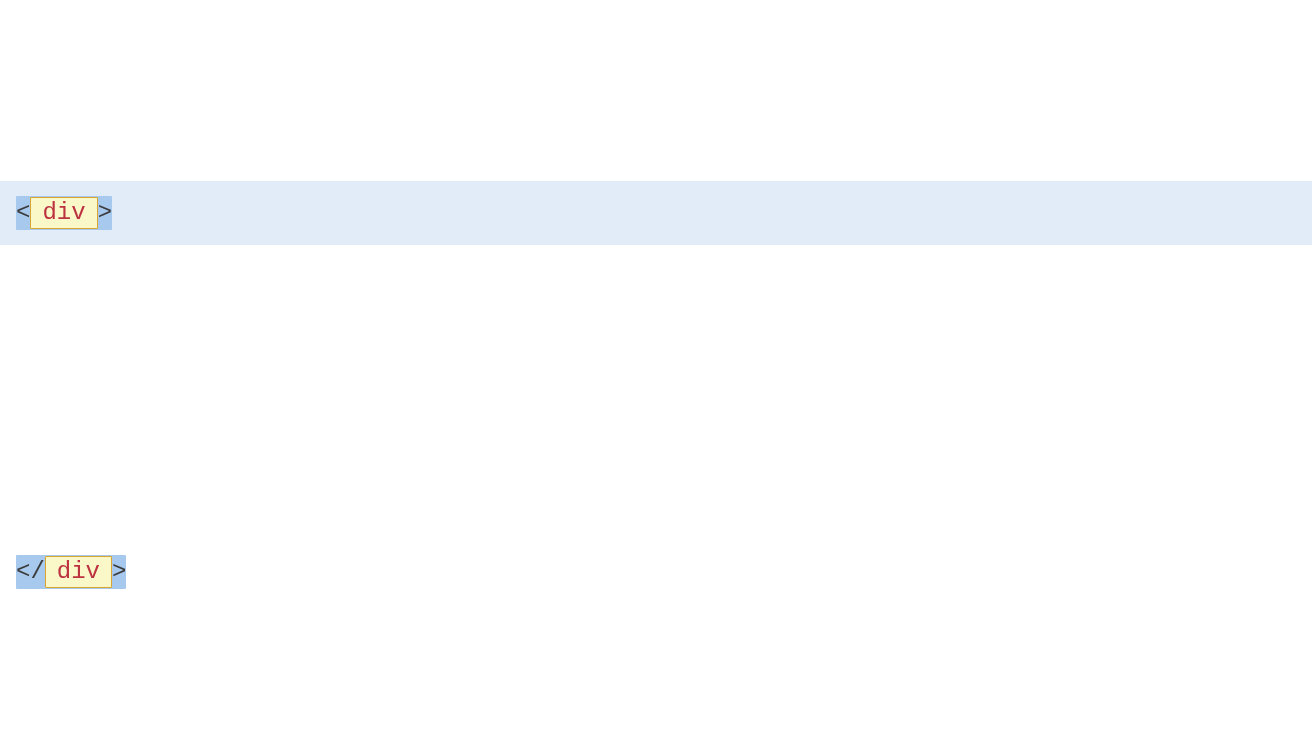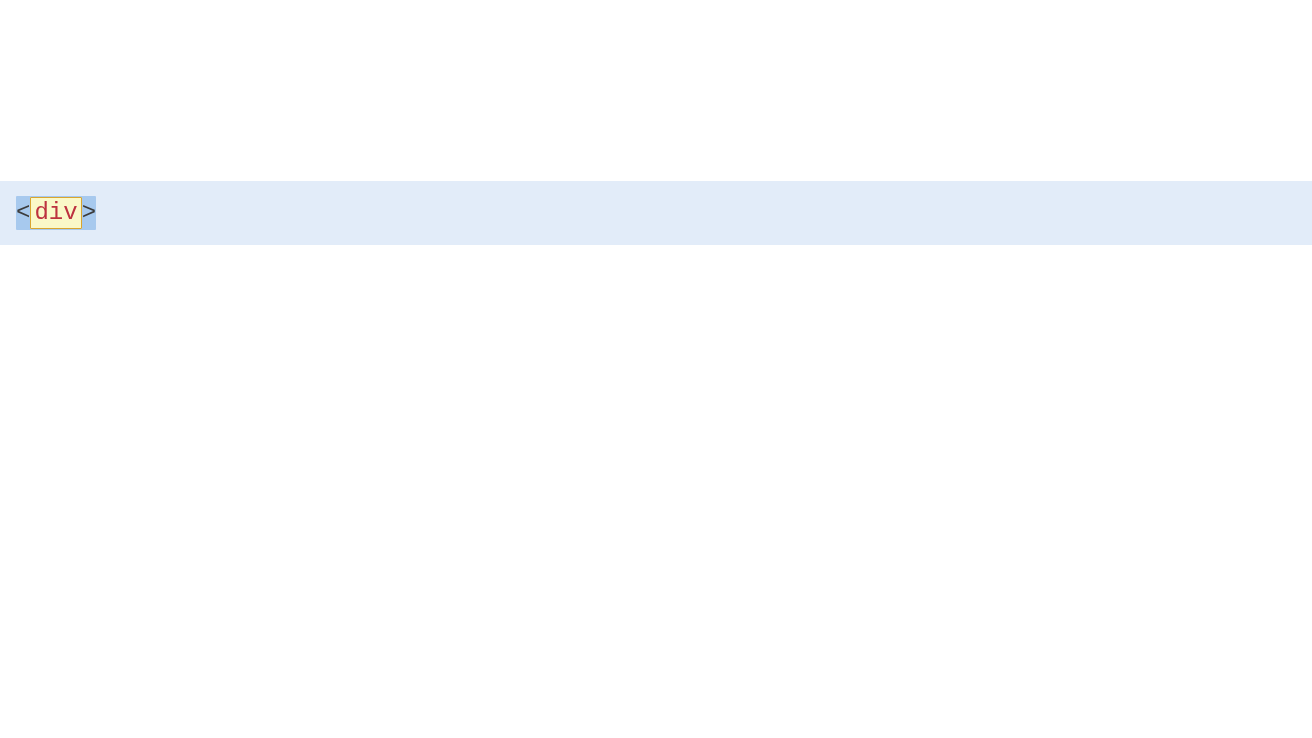--- a/index.html
+++ b/index.html
@@ -31,33 +31,34 @@
     background: #a7c9ee;
     display: inline-block;
     line-height: 34px;
     border-radius: 1px;
   }
   .matchbox {
     background: #faf8c8;
     border: 1px solid #d9a52f;
     display: inline-block;
     line-height: 30px;
-    padding: 0 3px;
+    padding: 0 11px;
     border-radius: 1px;
   }
 </style>
 </head>
 <body>
 
 <div class="code">
 
   <span class="line line-hl"><span class="seltag"><span class="punct">&lt;</span><span class="matchbox"><span class="tagname">div</span></span><span class="punct">&gt;</span></span></span>
 
   <span class="line"></span>
 
+  <span class="line"><span class="seltag"><span class="punct">&lt;/</span><span class="matchbox"><span class="tagname">div</span></span><span class="punct">&gt;</span></span></span>
 
   <span class="line"></span>
 
   
 
   
 
   
 
   

